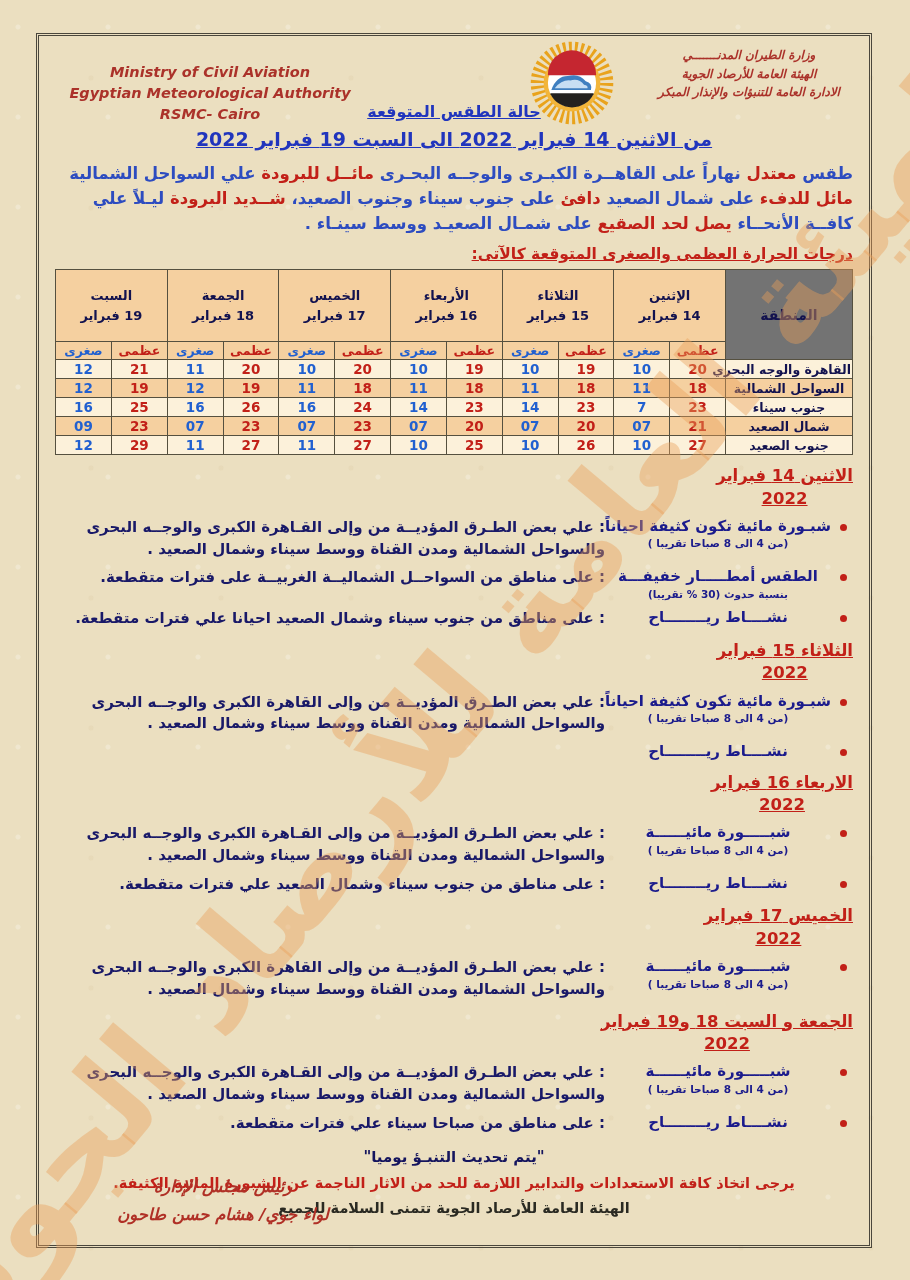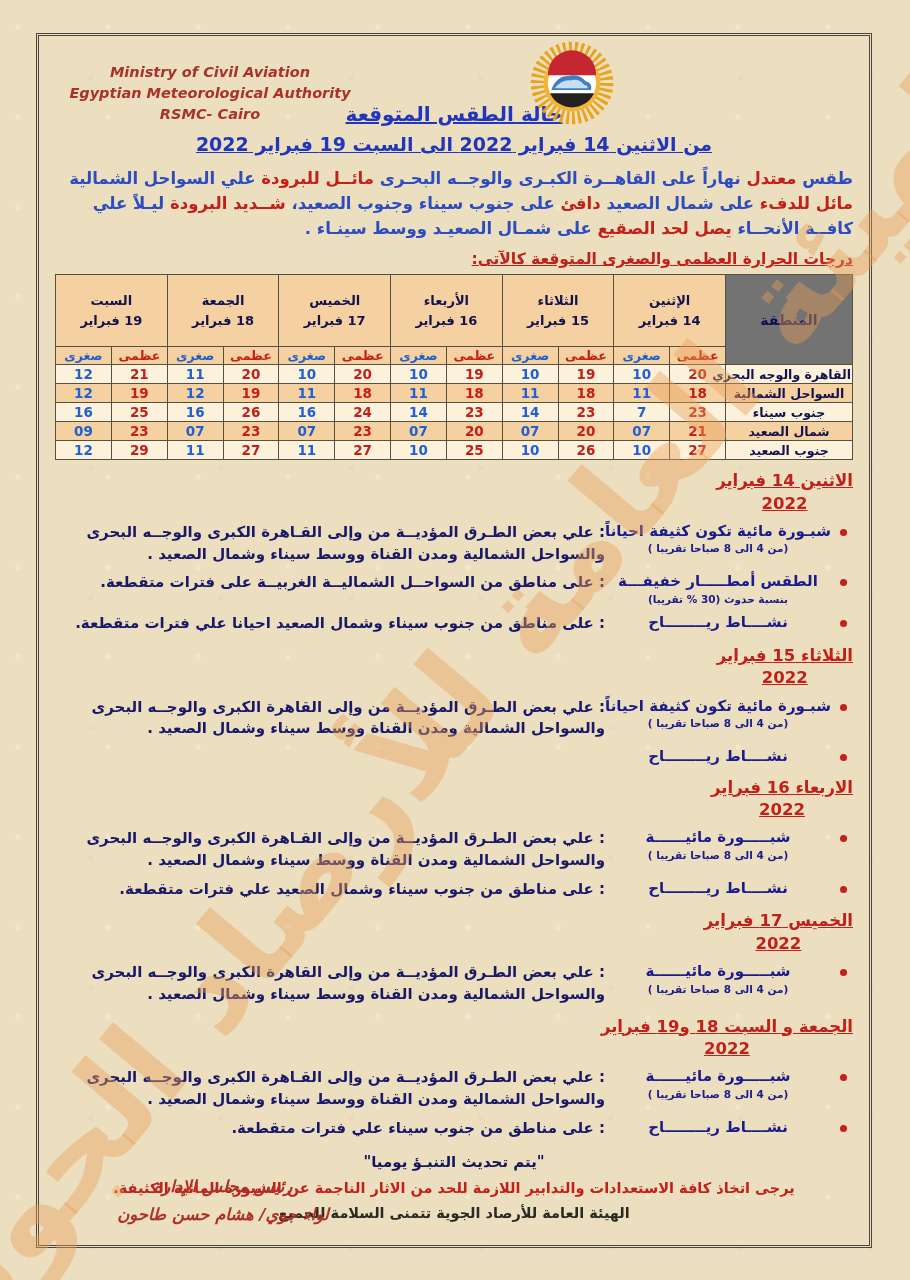--- a/index.html
+++ b/index.html
@@ -21,21 +21,21 @@
     border:3px double #4a463c;box-sizing:border-box;
     padding:4px 16px 0 16px;direction:rtl;
   }
   
   .hdr-ar{position:absolute;top:10px;right:10px;width:220px;text-align:center;
     color:#ab322a;font-weight:bold;font-style:italic;font-size:12px;line-height:1.55;}
   .hdr-en{position:absolute;top:26px;left:26px;width:290px;text-align:center;direction:ltr;
     color:#ab322a;font-weight:bold;font-style:italic;font-size:14.5px;line-height:1.45;}
   .logo{position:absolute;top:4px;left:calc(50% + 118px);transform:translateX(-50%);width:86px;height:86px;}
   
-  .title{margin-top:62px;text-align:center;color:#2135bd;font-weight:bold;font-size:20px;}
+  .title{margin-top:62px;text-align:center;color:#2135bd;font-weight:bold;font-size:16px;}
   .title span,.subtitle span{text-decoration:underline;}
   .subtitle{margin-top:7px;text-align:center;color:#2135bd;font-weight:bold;font-size:19px;}
   
   .summary{margin-top:12px;font-size:16.5px;font-weight:bold;line-height:1.5;
     color:#2d4cc0;text-align:right;}
   .summary .red{color:#c22018;}
   .summary .blue{color:#2d4cc0;}
   
   .tbl-heading{margin-top:9px;text-align:right;color:#c22018;font-weight:bold;
     font-size:15.5px;text-decoration:underline;}
@@ -94,20 +94,25 @@
       <circle cx="50" cy="50" r="40" fill="none" stroke="#e9a31c" stroke-width="16" stroke-dasharray="3.2 3.4"></circle>
       <circle cx="50" cy="50" r="33" fill="#f2b53a"></circle>
       <circle cx="50" cy="50" r="28" fill="#ffffff"></circle>
       <path d="M22 40 A28 28 0 0 1 78 40 L78 41 L22 41 Z" fill="#c52630"></path>
       <path d="M25 63 A28 28 0 0 0 75 63 L75 62 L25 62 Z" fill="#23211f"></path>
       <path d="M26 58 Q32 42 45 42 Q58 38 66 48 Q74 50 72 58 Z" fill="#3f7fc0"></path>
       <path d="M30 56 Q38 46 48 47 Q58 44 64 52 Q69 53 68 56 Z" fill="#dfeefc" opacity="0.85"></path>
     </svg>
   </div>
 
+  <div class="hdr-ar">
+    <div>وزارة الطيران المدنـــــــي</div>
+    <div>الهيئة العامة للأرصاد الجوية</div>
+    <div>الادارة العامة للتنبؤات والإنذار المبكر</div>
+  </div>
 
   <div class="title"><span>حالة الطقس المتوقعة</span></div>
   <div class="subtitle"><span>من الاثنين 14 فبراير 2022 الى السبت 19 فبراير 2022</span></div>
 
   <div class="summary"><span class="blue">طقس </span><span class="red">معتدل</span><span class="blue"> نهاراً على القاهــرة الكبـرى والوجــه البحـرى </span><span class="red">مائــل للبرودة</span><span class="blue"> علي السواحل الشمالية </span><span class="red">مائل للدفء</span><span class="blue"> على شمال الصعيد </span><span class="red">دافئ</span><span class="blue"> على جنوب سيناء وجنوب الصعيد، </span><span class="red">شــديد البرودة</span><span class="blue"> ليـلاً علي كافــة الأنحــاء </span><span class="red">يصل لحد الصقيع</span><span class="blue"> على شمـال الصعيـد ووسط سينـاء .</span></div>
 
   <div class="tbl-heading">درجات الحرارة العظمى والصغرى المتوقعة كالآتى:</div>
 
   <table>
       <tbody>
@@ -312,21 +317,21 @@
         <div class="b-sub">(من 4 الى 8 صباحا تقريبا )</div>
       </div>
       <div class="b-desc">: علي بعض الطـرق المؤديــة من وإلى القـاهرة الكبرى والوجــه البحرى والسواحل الشمالية ومدن القناة ووسط سيناء وشمال الصعيد .</div>
     </div>
     <div class="bullet">
       <div class="b-label-col">
         <span class="dot"></span>
         <span>نشــــاط ريــــــــاح</span>
         
       </div>
-      <div class="b-desc">: على مناطق من جنوب سيناء علي فترات متقطعة.</div>
+      <div class="b-desc">: على مناطق من صباحا سيناء علي فترات متقطعة.</div>
     </div>
   </div>
     </div>
 
   <div class="footer">
     <div class="f-quote">"يتم تحديث التنبـؤ يوميا"</div>
     <div class="f-warning">يرجى اتخاذ كافة الاستعدادات والتدابير اللازمة للحد من الاثار الناجمة عن الشبورة المائية الكثيفة.</div>
     <div class="f-closing">الهيئة العامة للأرصاد الجوية تتمنى السلامة للجميع</div>
   </div>
 

